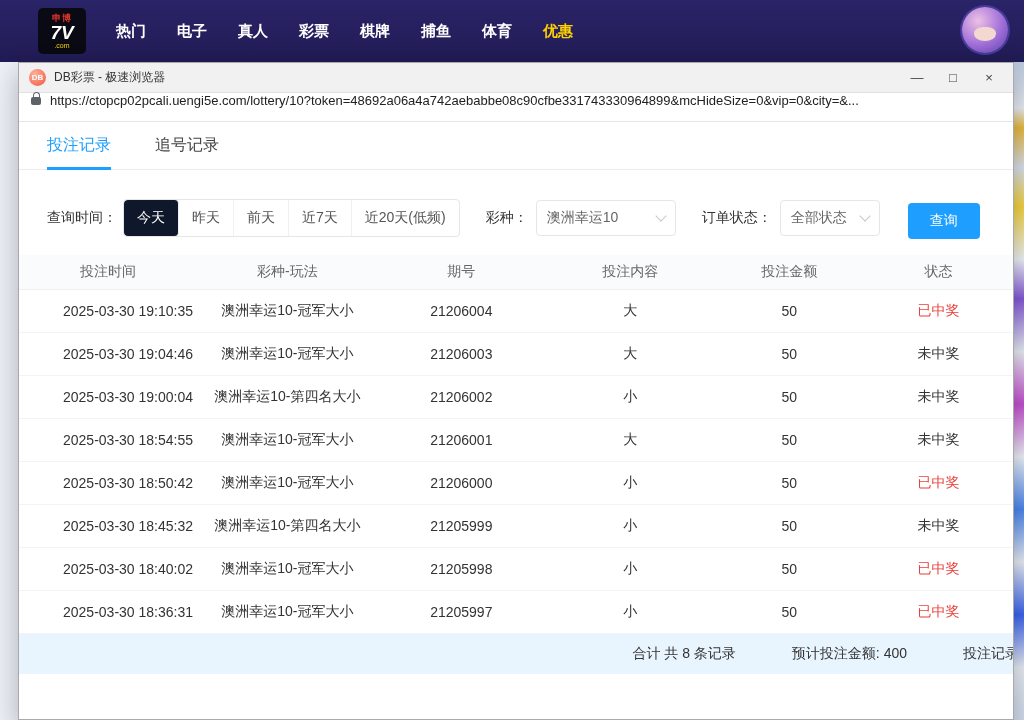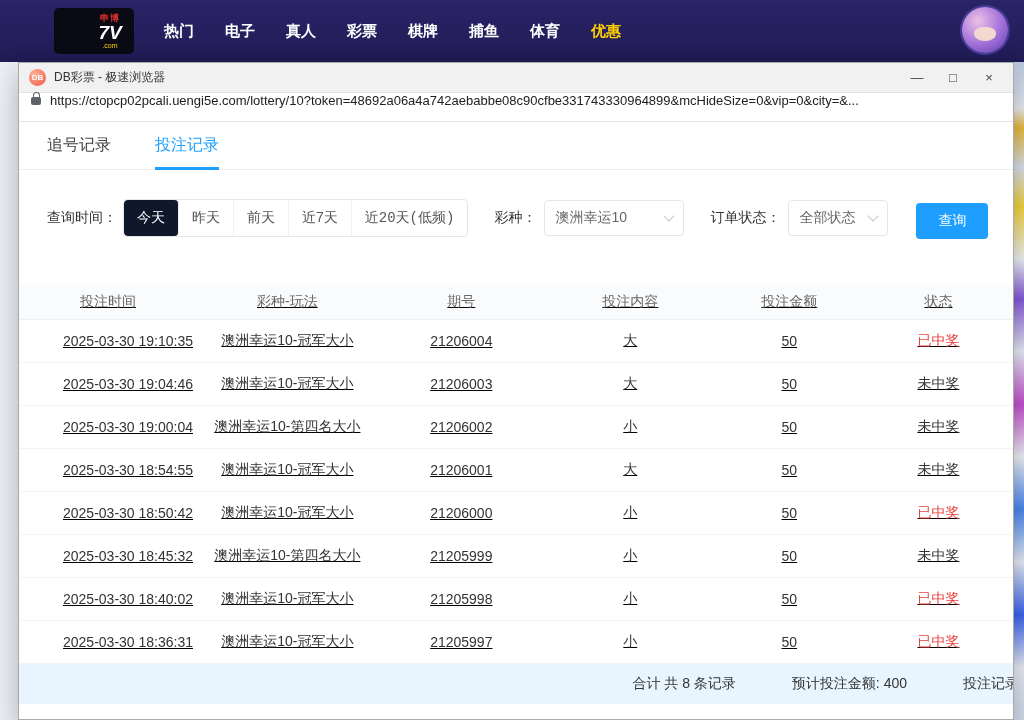--- a/index.html
+++ b/index.html
@@ -1,22 +1,22 @@
 <!DOCTYPE html>
 <html><head>
 <meta charset="utf-8">
 <style>
   html,body{margin:0;padding:0;width:1024px;height:720px;overflow:hidden;
     font-family:"Liberation Sans",sans-serif;background:#edf1f7;}
 
   
   .site-header{position:absolute;left:0;top:0;width:1024px;height:62px;
     background:linear-gradient(180deg,#2a2468,#211b55);display:flex;align-items:center;}
-  .logo{margin-left:54px;width:48px;height:46px;background:#0a0a14;border-radius:5px;
-    display:flex;flex-direction:column;align-items:center;justify-content:center;line-height:1;cursor:pointer;padding-left:32px;}
+  .logo{margin-left:38px;width:48px;height:46px;background:#0a0a14;border-radius:5px;
+    display:flex;flex-direction:column;align-items:center;justify-content:center;line-height:1;cursor:pointer;}
   .logo-top{color:#e8332a;font-size:9px;font-weight:bold;letter-spacing:1px;}
   .logo-main{color:#fff;font-size:19px;font-weight:bold;font-style:italic;}
   .logo-sub{color:#ffd100;font-size:7px;}
   .nav{display:flex;margin-left:30px;gap:31px;}
   .nav-item{color:#fff;font-size:15px;font-weight:bold;cursor:pointer;white-space:nowrap;}
   .nav-item.hl{color:#ffd100;}
   .avatar{position:absolute;right:16px;top:7px;width:46px;height:46px;border-radius:50%;cursor:pointer;
     background:radial-gradient(circle at 35% 30%,#ecc0e6,#a06fd8 55%,#5d3fae);
     box-shadow:0 0 0 2px #473c9b;}
   .avatar::after{content:'';position:absolute;left:12px;top:20px;width:22px;height:14px;
@@ -53,34 +53,34 @@
     padding-left:28px;gap:44px;}
   .tab{font-size:16px;color:#444;display:flex;align-items:center;cursor:pointer;position:relative;}
   .tab.active{color:#1e9fff;}
   .tab.active::after{content:'';position:absolute;left:0;right:0;bottom:-1px;height:3px;background:#1e9fff;}
 
   .filters{display:flex;align-items:center;margin:26px 0 0 28px;font-size:14px;color:#333;}
   .time-group{display:flex;align-items:center;border:1px solid #e6e6e6;border-radius:4px;
     overflow:hidden;margin-left:6px;}
   .time-opt{padding:9px 13px;color:#555;cursor:pointer;border-right:1px solid #f0f0f0;
     font-size:14px;white-space:nowrap;}
-  .time-opt:last-child{border-right:none;font-family:Liberation Mono, monospace;}
+  .time-opt:last-child{border-right:none;}
   .time-opt.active{background:#0f172a;color:#fff;border-radius:4px;}
   .flt-label{margin-left:26px;white-space:nowrap;}
   .select{display:flex;align-items:center;justify-content:space-between;border:1px solid #e6e6e6;
     border-radius:4px;height:36px;padding:0 10px;margin-left:8px;color:#666;cursor:pointer;
     box-sizing:border-box;font-size:14px;}
   .select.lottery{width:140px;}
   .select.status{width:100px;}
   .chev{width:7px;height:7px;border-right:1.5px solid #c4c8d0;border-bottom:1.5px solid #c4c8d0;
     transform:rotate(45deg);margin-top:-3px;flex:0 0 7px;}
   .query-btn{margin-left:28px;width:72px;height:36px;background:#1e9fff;color:#fff;border:none;
     border-radius:4px;font-size:14px;cursor:pointer;font-family:inherit;margin-top:7px;}
 
-  .table-wrap{margin-top:46px;text-decoration:underline;}
+  .table-wrap{margin-top:16px;}
   table{width:100%;border-collapse:collapse;table-layout:fixed;}
   th{font-weight:normal;font-size:14px;color:#666;height:32px;background:#fafbfc;
     border-bottom:1px solid #f0f0f0;text-align:center;}
   td{font-size:14px;color:#333;height:40px;text-align:center;border-bottom:1px solid #f4f4f4;
     white-space:nowrap;overflow:hidden;}
   td:first-child,th:first-child{text-align:left;padding-left:44px;}
   th:first-child{text-align:center;padding-left:0;}
   td.win{color:#e8413c;}
 
   .summary{height:40px;background:#e9f5fe;display:flex;align-items:center;
@@ -123,22 +123,22 @@
   </div>
 
   <div class="urlbar">
     <span class="lock"></span>
     <span class="url-text">https://ctopcp02pcali.uengi5e.com/lottery/10?token=48692a06a4a742aebabbe08c90cfbe331743330964899&amp;mcHideSize=0&amp;vip=0&amp;city=&amp;...</span>
   </div>
 
   <div class="page">
 
     <div class="tabs">
+      <span class="tab active">投注记录</span>
       <span class="tab">追号记录</span>
-      <span class="tab active">投注记录</span>
     </div>
 
     <div class="filters">
       <span>查询时间：</span>
       <div class="time-group">
         <span class="time-opt active">今天</span>
         <span class="time-opt">昨天</span>
         <span class="time-opt">前天</span>
         <span class="time-opt">近7天</span>
         <span class="time-opt">近20天(低频)</span>

